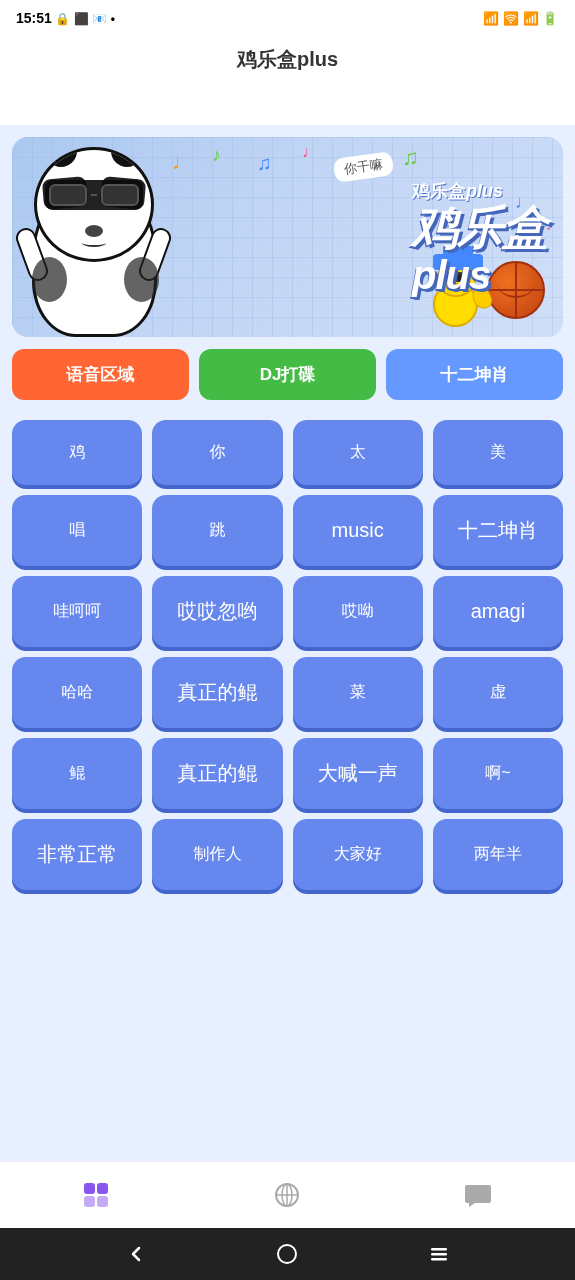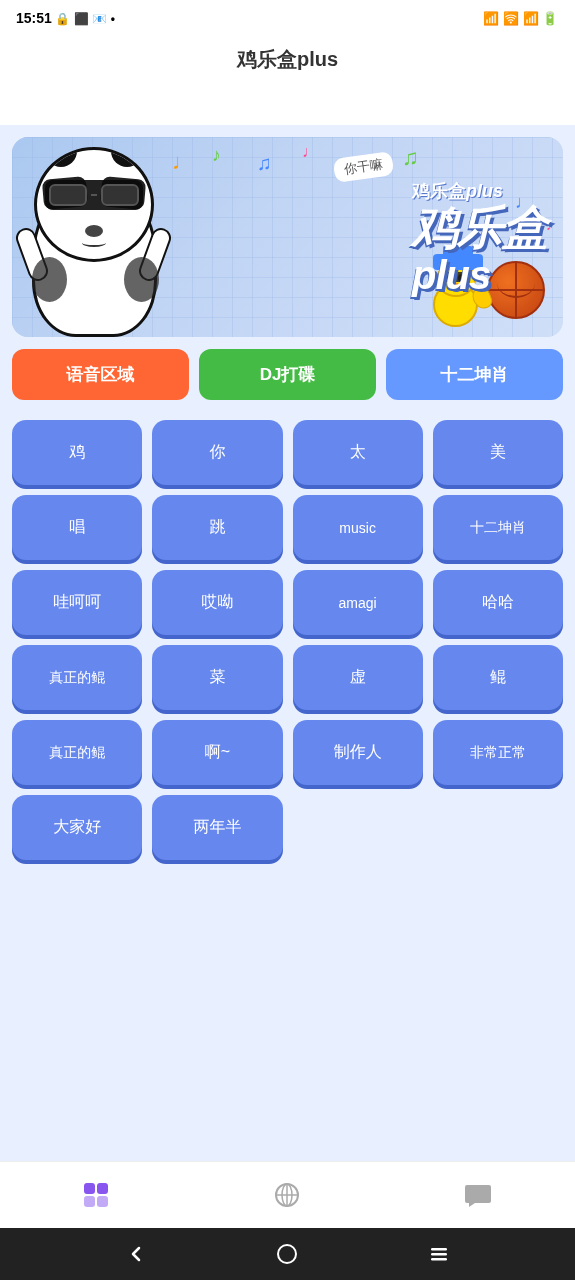--- a/index.html
+++ b/index.html
@@ -115,21 +115,21 @@
       border-radius: 14px;
       padding: 22px 6px;
       color: #fff;
       font-size: 16px;
       font-weight: 500;
       cursor: pointer;
       text-align: center;
       box-shadow: 0 4px 0 #4466cc;
       transition: transform 0.1s;
     }
-    .sound-btn.wide { font-size: 14px; }
+    .sound-btn.wide { font-size: 20px; }
 
     
     .bottom-nav {
       background: #fff;
       display: flex;
       justify-content: space-around;
       align-items: center;
       padding: 14px 0;
       border-top: 1px solid #eee;
     }
@@ -305,31 +305,33 @@
   <div class="sound-grid">
   <button class="sound-btn">鸡</button>
       <button class="sound-btn">你</button>
       <button class="sound-btn">太</button>
       <button class="sound-btn">美</button>
       <button class="sound-btn">唱</button>
       <button class="sound-btn">跳</button>
       <button class="sound-btn wide">music</button>
       <button class="sound-btn wide">十二坤肖</button>
       <button class="sound-btn">哇呵呵</button>
+      <button class="sound-btn wide">哎哎忽哟</button>
       <button class="sound-btn">哎呦</button>
       <button class="sound-btn wide">amagi</button>
       <button class="sound-btn">哈哈</button>
       <button class="sound-btn wide">真正的鲲</button>
       <button class="sound-btn">菜</button>
       <button class="sound-btn">虚</button>
       <button class="sound-btn">鲲</button>
       <button class="sound-btn wide">真正的鲲</button>
+      <button class="sound-btn wide">大喊一声</button>
       <button class="sound-btn">啊~</button>
+      <button class="sound-btn wide">非常正常</button>
       <button class="sound-btn">制作人</button>
-      <button class="sound-btn wide">非常正常</button>
       <button class="sound-btn">大家好</button>
       <button class="sound-btn">两年半</button>
     </div>
 
 </div>
 
 <div class="bottom-nav">
   <div class="nav-item">
     <div class="nav-icon active-icon">
       <svg width="28" height="28" viewBox="0 0 28 28" xmlns="http://www.w3.org/2000/svg">

